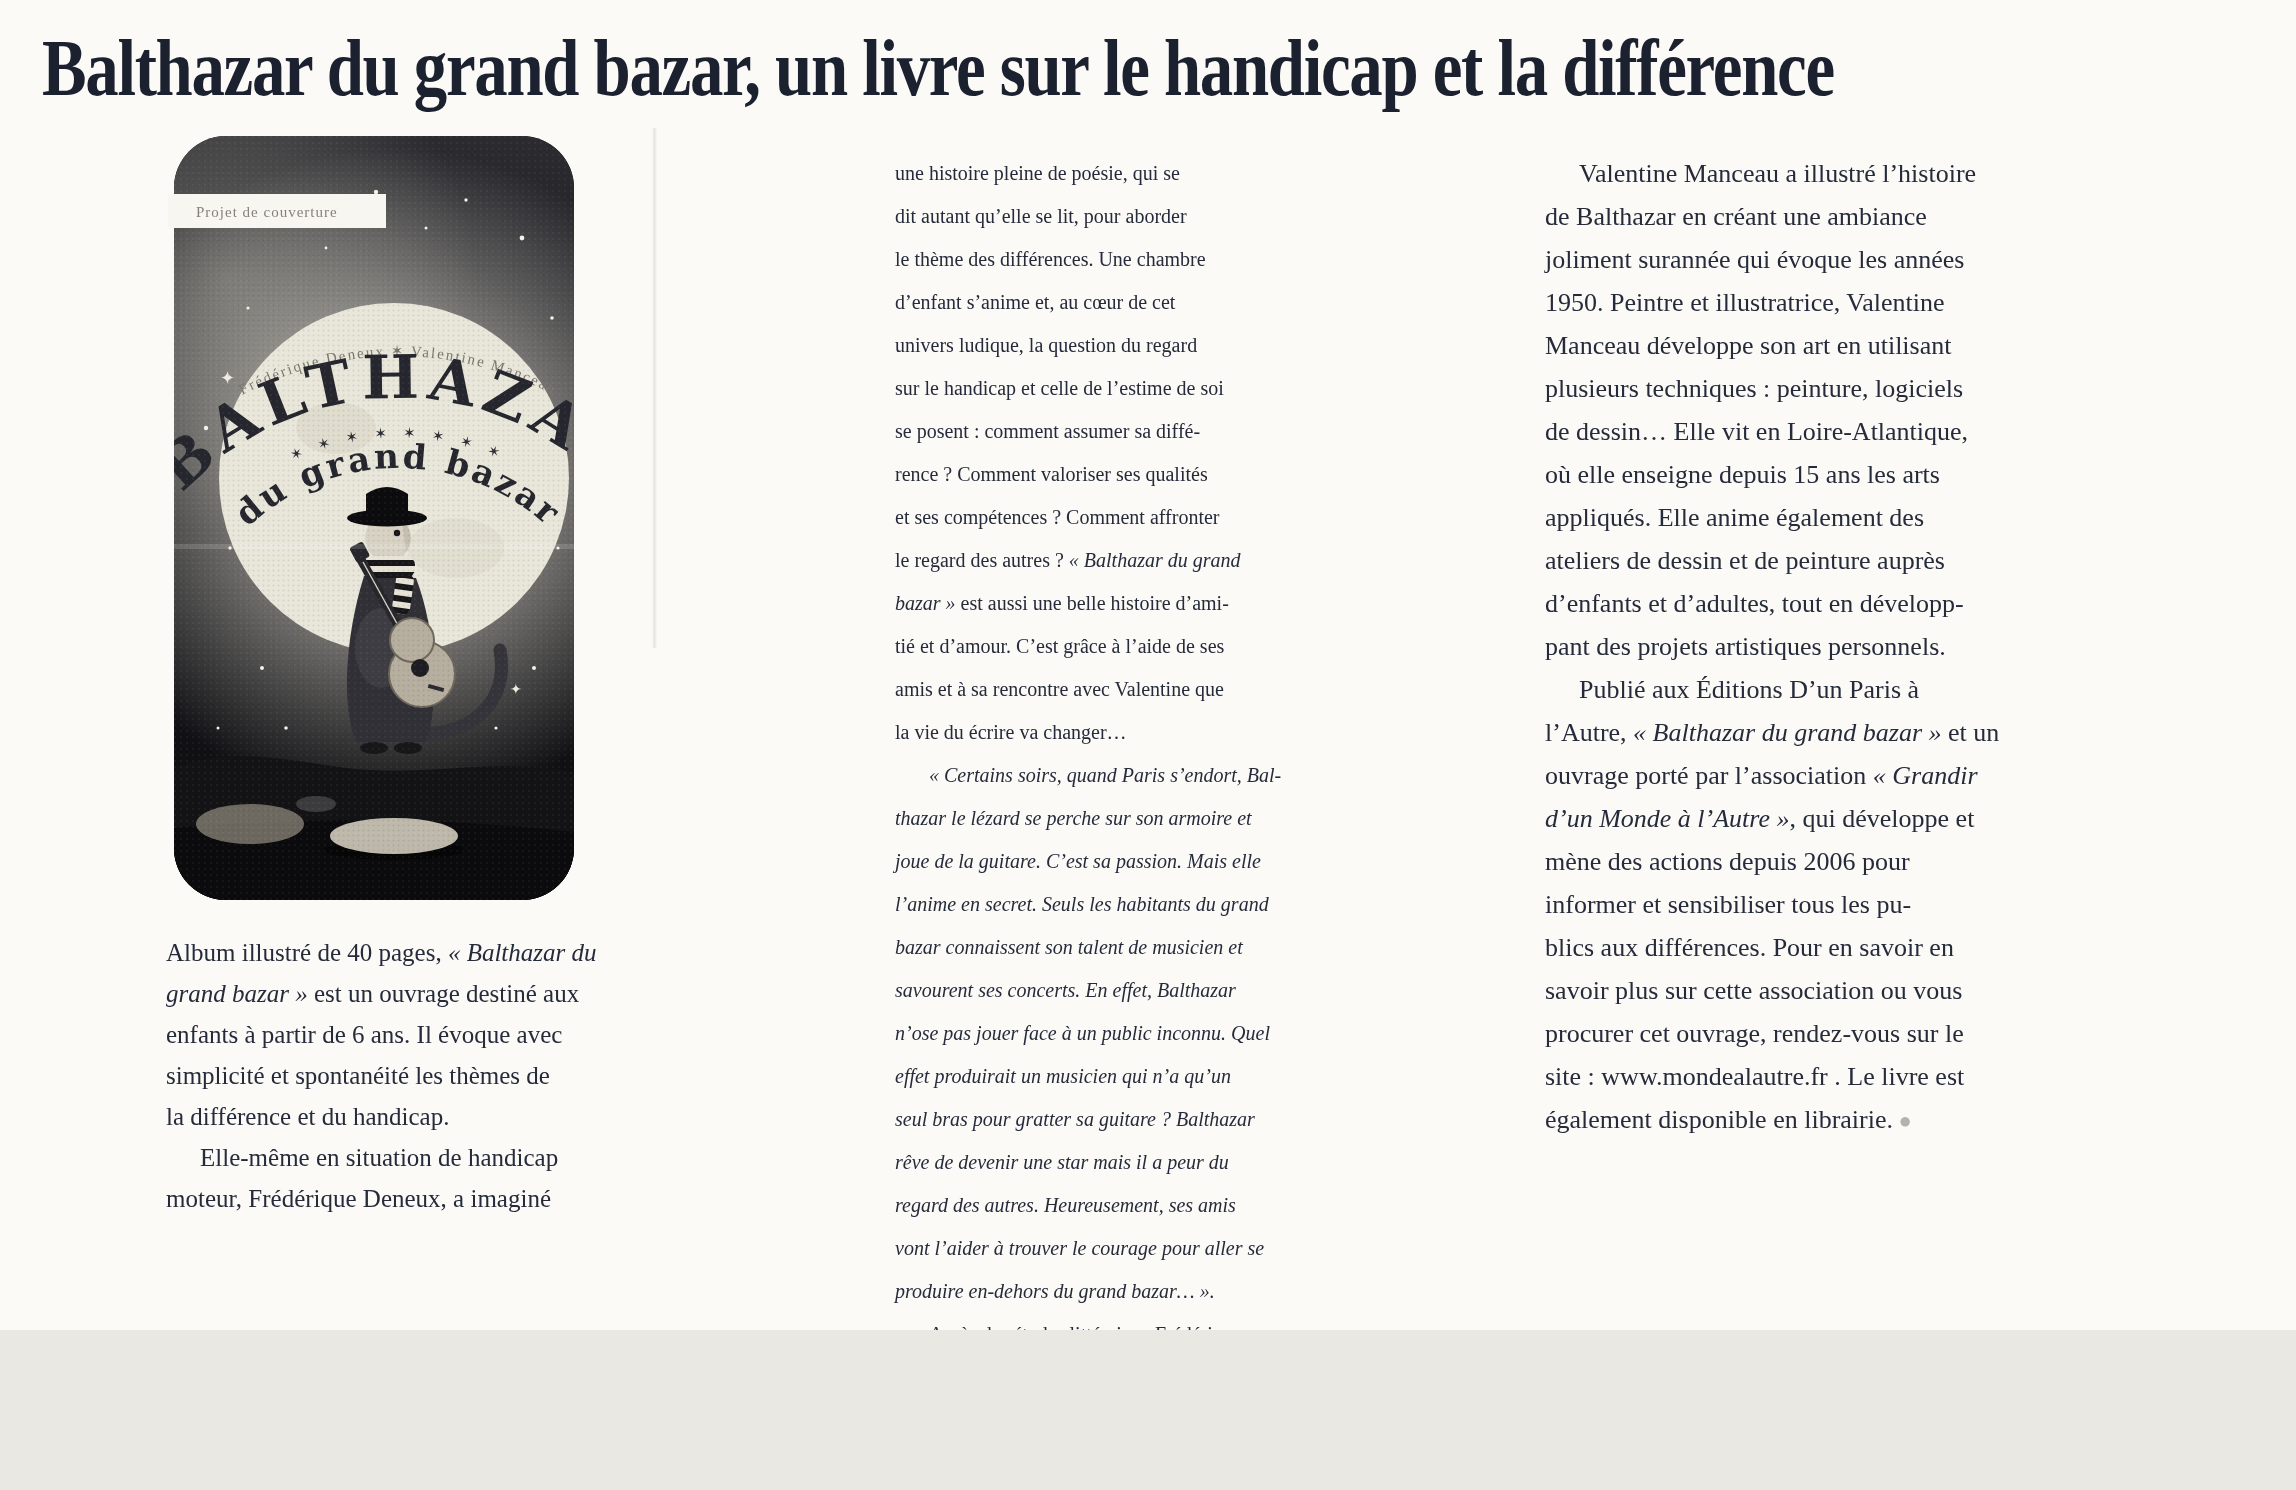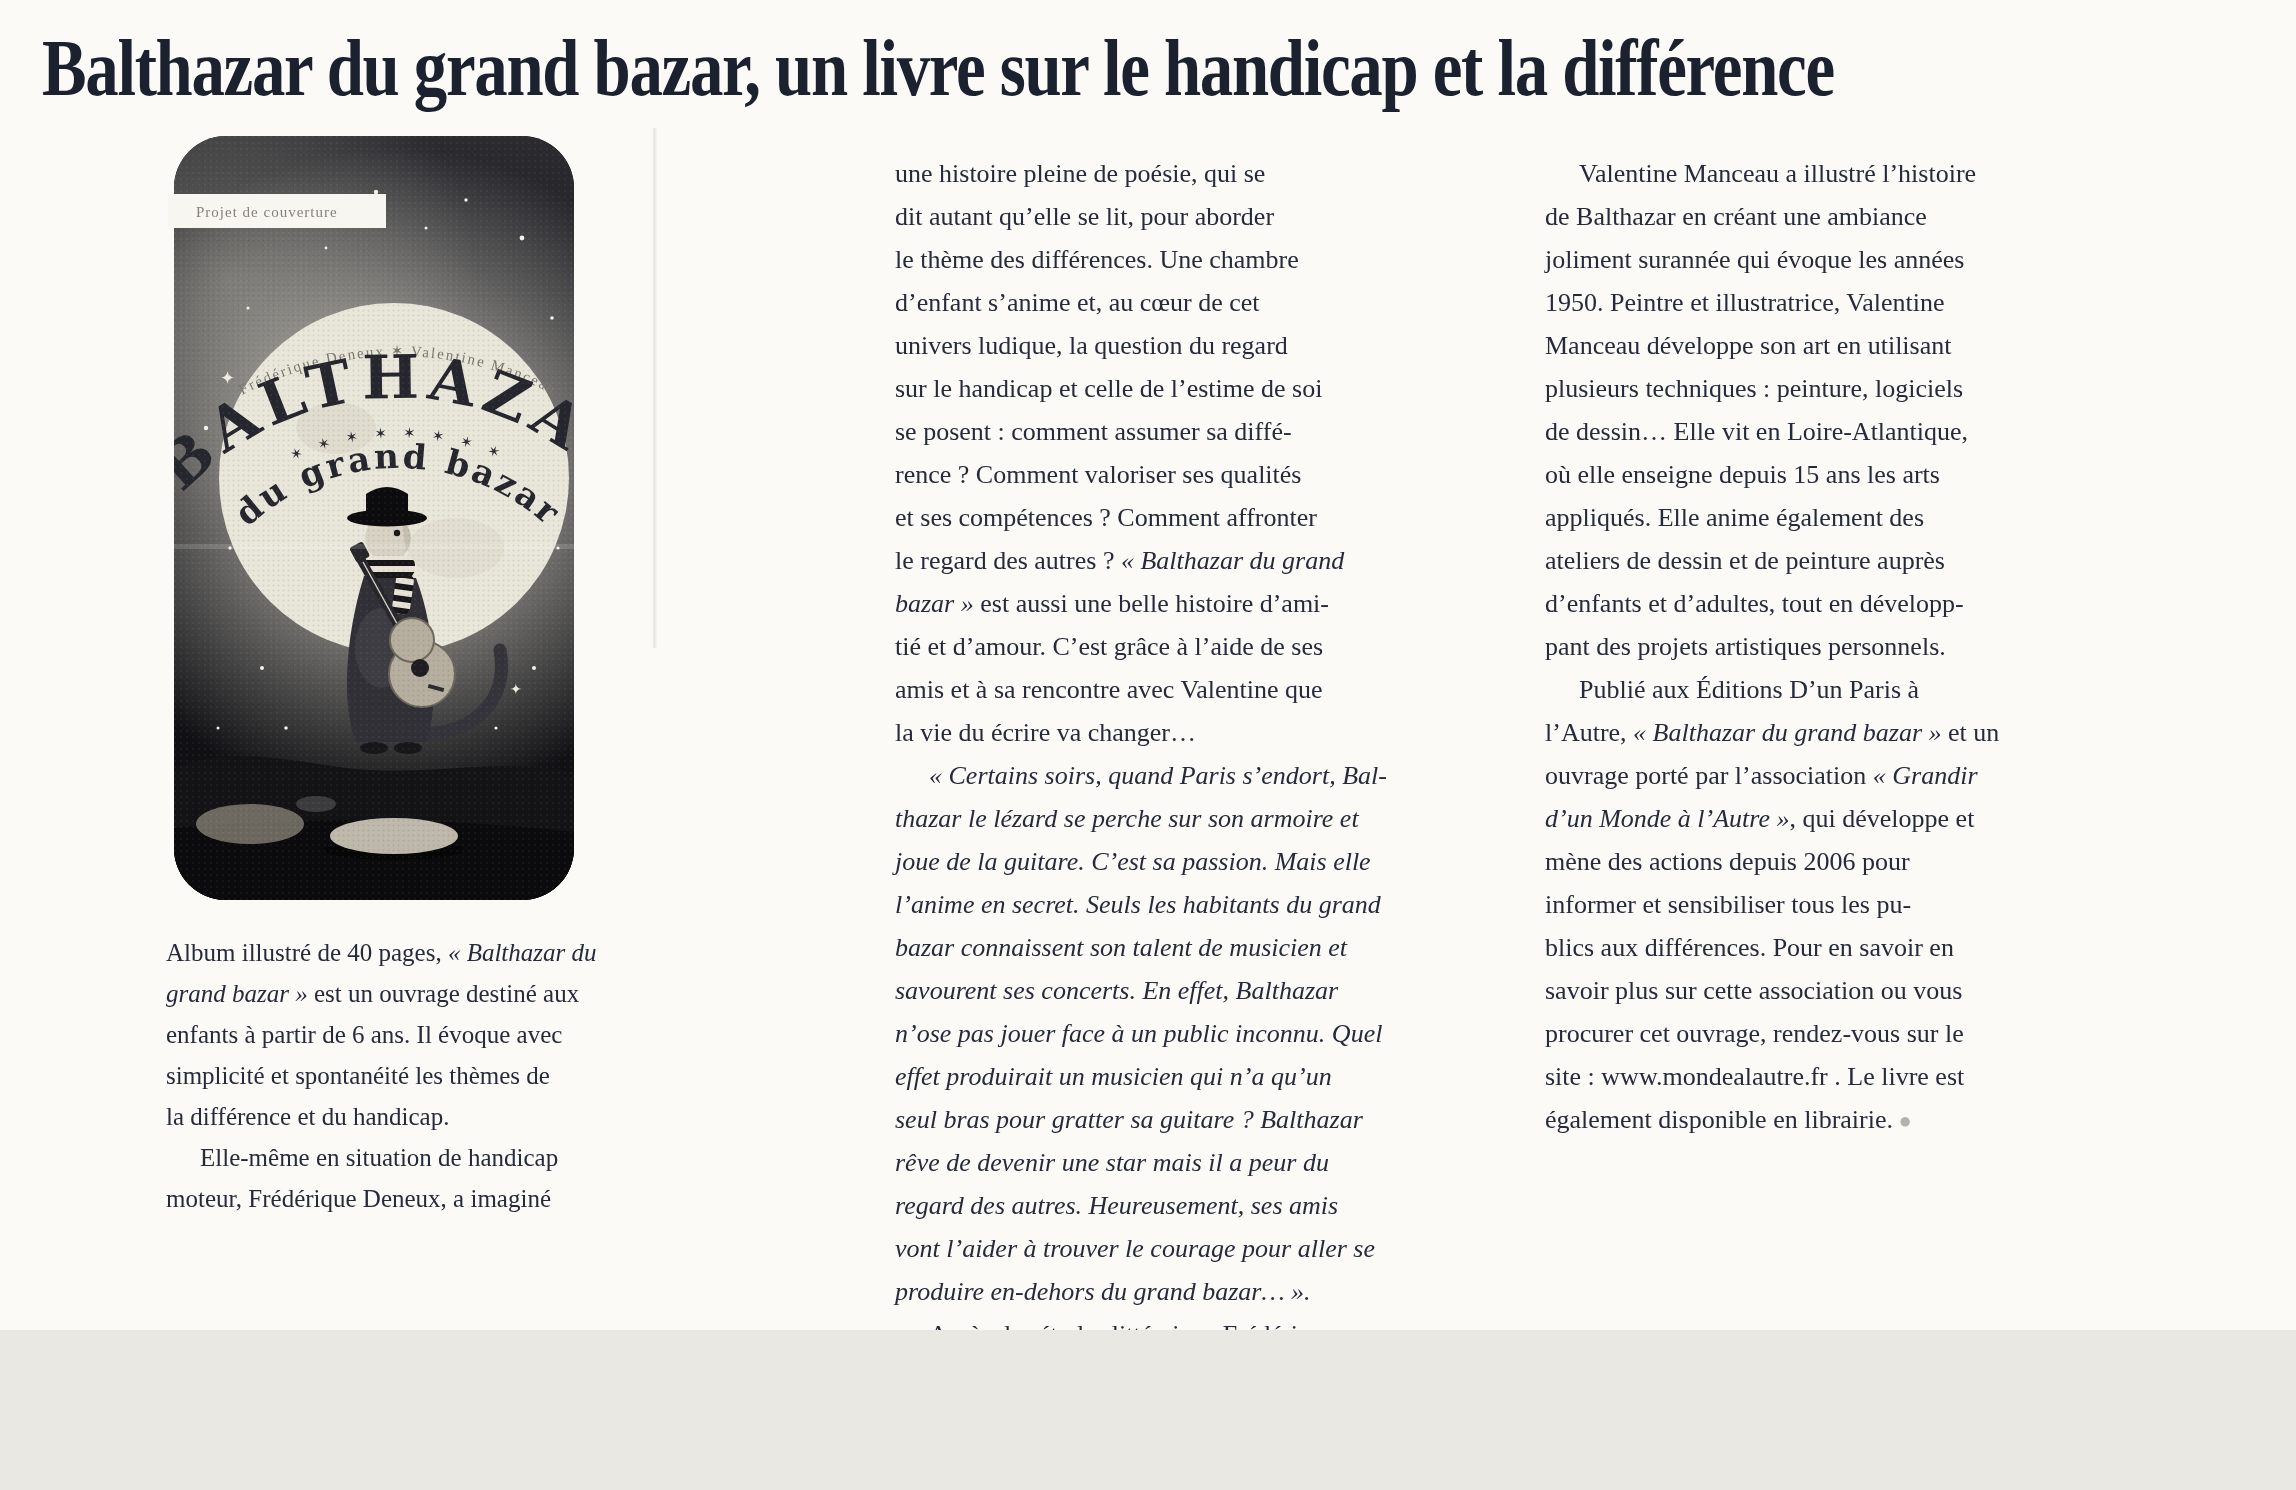--- a/index.html
+++ b/index.html
@@ -8,21 +8,21 @@
     background:#fbfaf6;color:#262b3b;
     font-family:"Liberation Serif","DejaVu Serif",serif;
   }
   .headline{
     position:absolute;left:42px;top:22px;margin:0;white-space:nowrap;
     font-size:76px;font-weight:bold;color:#1c2130;letter-spacing:-1.5px;
     transform:scale(.88,1.06);transform-origin:left top;
   }
   .col{position:absolute;}
   .col-left{left:166px;top:128px;width:560px;}
-  .col-mid{left:895px;top:152px;width:545px;font-size:26px;line-height:43px;}
+  .col-mid{left:895px;top:152px;width:545px;font-size:20px;line-height:43px;}
   .col-right{left:1545px;top:152px;width:565px;font-size:26px;line-height:43px;}
   .caption{margin-top:24px;font-size:25px;line-height:41px;}
   .body p.para{margin:0;white-space:pre;}
   .para.ind{text-indent:34px;}
   .it{font-style:italic;}
   .endmark{color:#b4b3ab;font-size:22px;}
   figure.cover{margin:0;width:416px;height:780px;}
   .scan-strip{
     position:absolute;left:0;top:1426px;width:2296px;height:54px;
     background:

